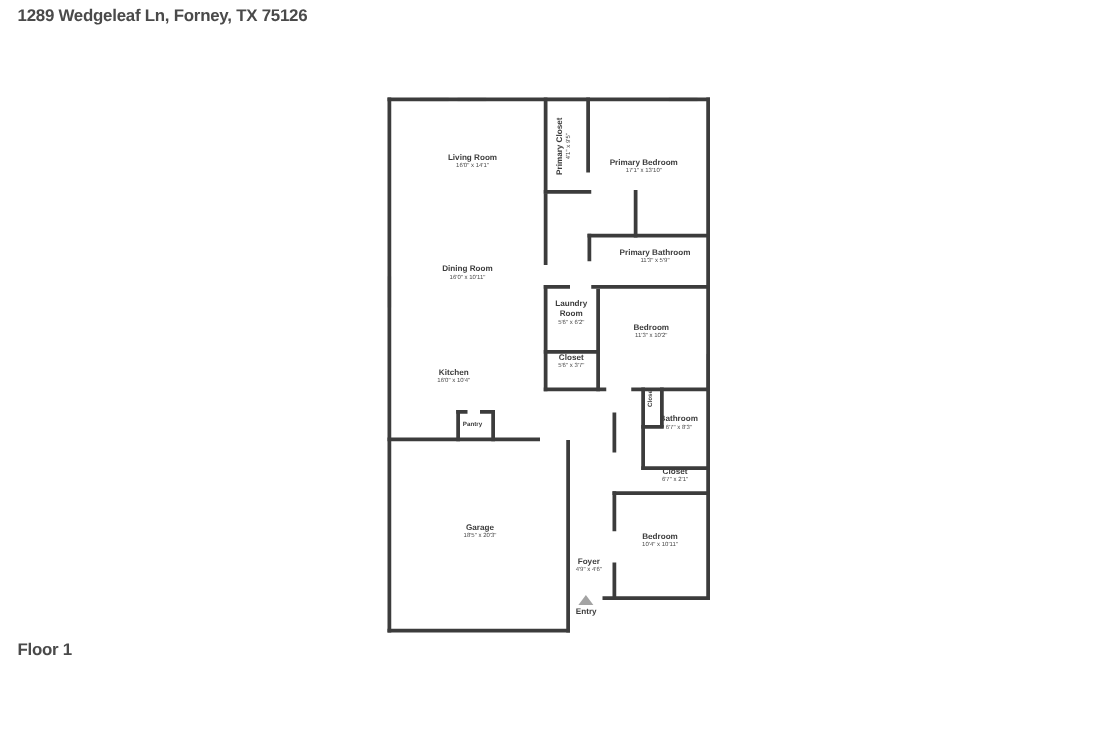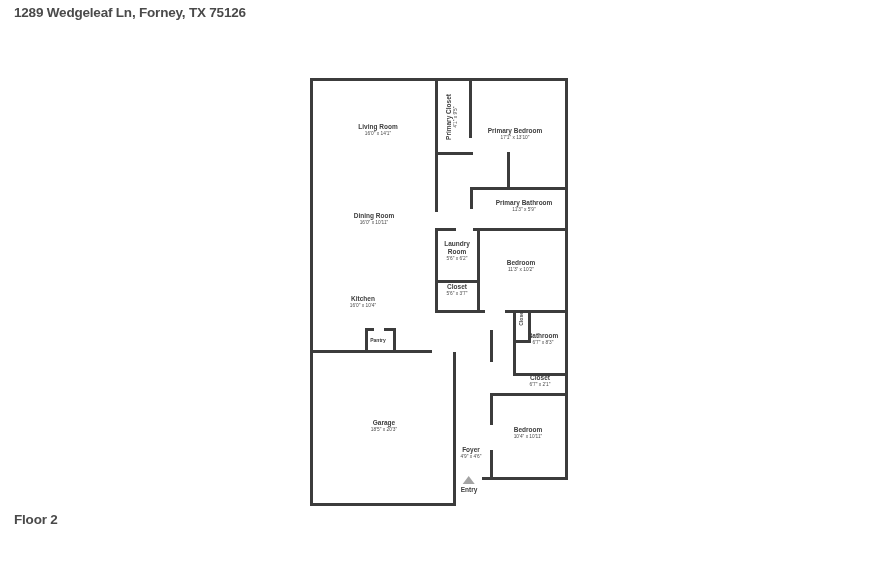--- a/index.html
+++ b/index.html
@@ -136,15 +136,15 @@
       <div class="rname">Foyer</div>
       <div class="rdims">4'9" x 4'6"</div>
     </div>
 
     <div class="entry-marker" style="left:159px;top:398px">
       <div class="entry-tri"></div>
       <div class="entry-label">Entry</div>
     </div>
   </div>
 
-  <div class="floor-label">Floor 2</div>
+  <div class="floor-label">Floor 1</div>
   <div class="disclaimer">Floor plans are for informational purposes only and not for construction or design use. Measurements are approximate, and square footage may include finished and unfinished areas.</div>
 </div>
 
 </body></html>

